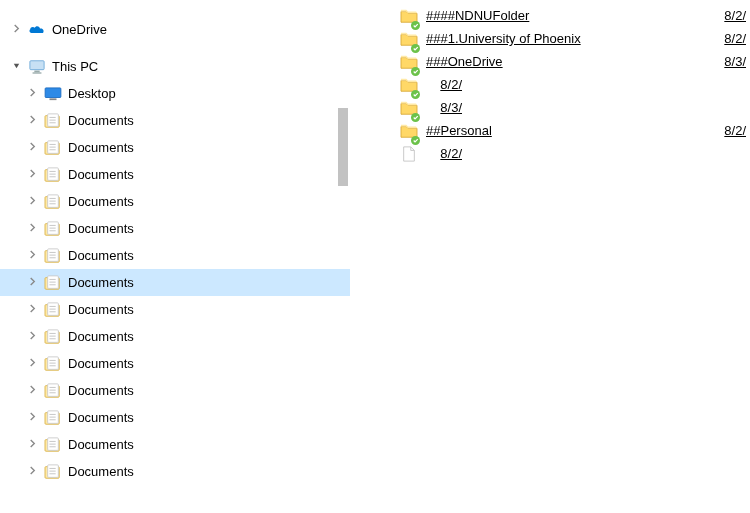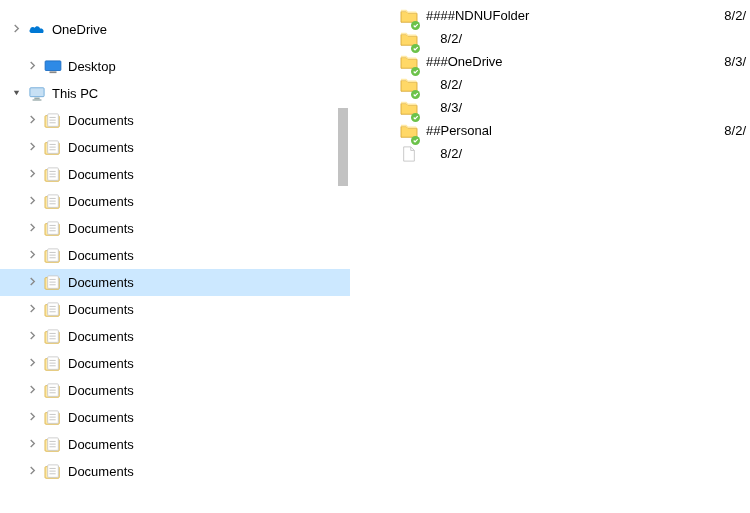--- a/index.html
+++ b/index.html
@@ -63,20 +63,21 @@
       right: 2px;
       width: 10px;
       background: #c2c2c2;
       border-radius: 0;
     }
 
     .content-pane {
       flex: 1;
       padding-top: 4px;
       overflow: hidden;
+      text-decoration: underline;
     }
     .file-row {
       display: flex;
       align-items: center;
       height: 23px;
       padding-left: 50px;
       cursor: default;
       white-space: nowrap;
     }
     .file-icon {
@@ -120,51 +121,51 @@
       <svg width="18" height="12" viewBox="0 0 24 16">
         <path d="M6 12 C2 12 1 9 3 7 C3 4 7 3 9 5 C10 2 15 2 16 6 C20 5 22 9 20 12 Z" fill="#0078d4"></path>
       </svg>
     </span>
     <span class="tree-item-label">OneDrive</span>
   </div>
 
   <div style="height:10px"></div>
 
   <div class="tree-item">
+    <span class="exp open">
+      <svg width="9" height="9" viewBox="0 0 10 10">
+          <path d="M2 3 L8 3 L5 8 Z" fill="#555"></path>
+        </svg>
+    </span>
+    <span class="indent" style="width:4px"></span>
+    <span class="tree-icon">
+      <svg width="18" height="16" viewBox="0 0 20 18">
+        <rect x="2" y="2" width="16" height="10" rx="1" fill="#c7e0f4" stroke="#6ea8d8"></rect>
+        <rect x="7" y="13" width="6" height="2" fill="#9aa"></rect>
+        <rect x="5" y="15" width="10" height="1.5" fill="#9aa"></rect>
+      </svg>
+    </span>
+    <span class="tree-item-label">This PC</span>
+  </div>
+
+  <div class="tree-item">
     <span class="indent" style="width:16px"></span>
     <span class="exp">
       <svg width="9" height="9" viewBox="0 0 10 10">
           <path d="M3 1 L7 5 L3 9" fill="none" stroke="#888" stroke-width="1.5"></path>
         </svg>
     </span>
     <span class="indent" style="width:4px"></span>
     <span class="tree-icon">
       <svg width="18" height="14" viewBox="0 0 20 16">
         <rect x="1" y="1" width="18" height="11" rx="1" fill="#2e8ae6" stroke="#1a6ac0"></rect>
         <rect x="6" y="13" width="8" height="2" fill="#888"></rect>
       </svg>
     </span>
     <span class="tree-item-label">Desktop</span>
-  </div>
-
-  <div class="tree-item">
-    <span class="exp open">
-      <svg width="9" height="9" viewBox="0 0 10 10">
-          <path d="M2 3 L8 3 L5 8 Z" fill="#555"></path>
-        </svg>
-    </span>
-    <span class="indent" style="width:4px"></span>
-    <span class="tree-icon">
-      <svg width="18" height="16" viewBox="0 0 20 18">
-        <rect x="2" y="2" width="16" height="10" rx="1" fill="#c7e0f4" stroke="#6ea8d8"></rect>
-        <rect x="7" y="13" width="6" height="2" fill="#9aa"></rect>
-        <rect x="5" y="15" width="10" height="1.5" fill="#9aa"></rect>
-      </svg>
-    </span>
-    <span class="tree-item-label">This PC</span>
   </div>
 
   <div id="doc-list">
       <div class="tree-item">
     <span class="indent" style="width:16px"></span>
     <span class="exp">
       <svg width="9" height="9" viewBox="0 0 10 10">
             <path d="M3 1 L7 5 L3 9" fill="none" stroke="#888" stroke-width="1.5"></path>
           </svg>
     </span>
@@ -454,20 +455,21 @@
     <span class="file-icon">
           <svg width="18" height="16" viewBox="0 0 20 18">
     <path d="M1 4 L7 4 L9 6 L19 6 L19 16 L1 16 Z" fill="#ffd867" stroke="#d9a93a"></path>
     <path d="M1 4 L7 4 L9 6 L19 6 L18 4 L9 4 L7 2 L1 2 Z" fill="#ffe9a6"></path>
   </svg>
   <span class="sync-badge"><svg width="9" height="9" viewBox="0 0 10 10">
               <circle cx="5" cy="5" r="5" fill="#6cc24a"></circle>
               <path d="M3 5 L4.5 6.5 L7.5 3.5" fill="none" stroke="#fff" stroke-width="1.4"></path>
             </svg></span>
         </span>
+    <span class="file-name">###1.University of Phoenix</span>
     <span class="file-date">8/2/</span>
   </div>
       <div class="file-row">
     <span class="file-icon">
           <svg width="18" height="16" viewBox="0 0 20 18">
     <path d="M1 4 L7 4 L9 6 L19 6 L19 16 L1 16 Z" fill="#ffd867" stroke="#d9a93a"></path>
     <path d="M1 4 L7 4 L9 6 L19 6 L18 4 L9 4 L7 2 L1 2 Z" fill="#ffe9a6"></path>
   </svg>
   <span class="sync-badge"><svg width="9" height="9" viewBox="0 0 10 10">
               <circle cx="5" cy="5" r="5" fill="#6cc24a"></circle>

